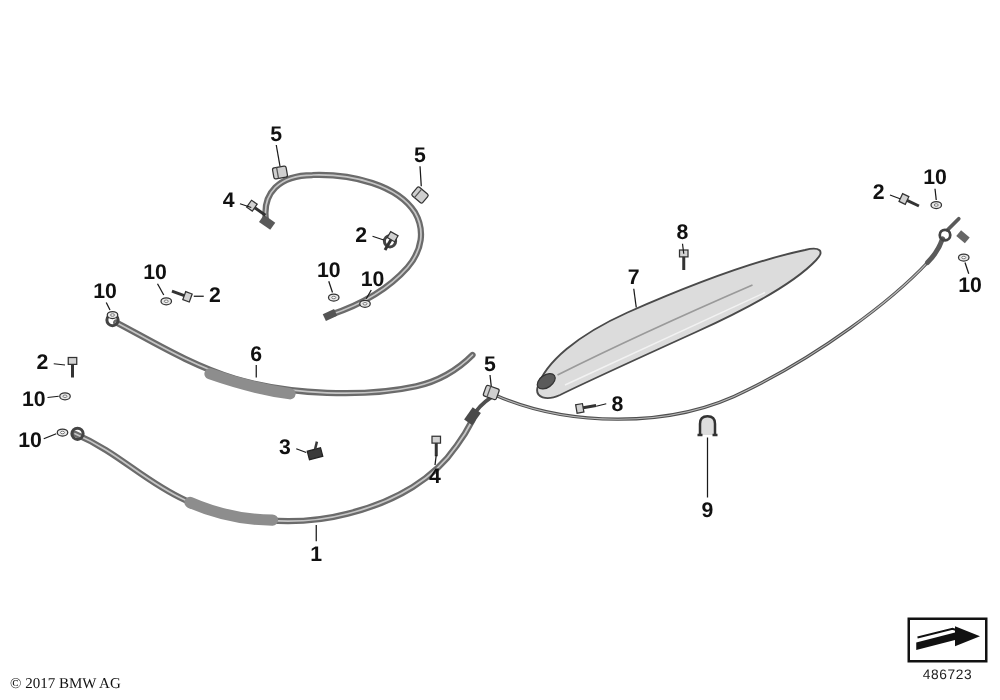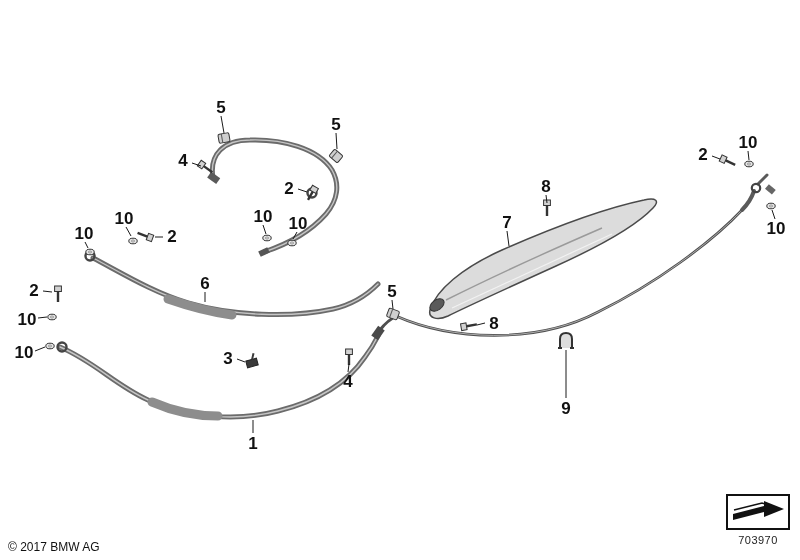--- a/index.html
+++ b/index.html
@@ -3,21 +3,21 @@
 <meta charset="utf-8">
 <style>
   * { margin:0; padding:0; box-sizing:border-box; }
   html,body { width:800px; height:560px; background:#ffffff;
               font-family:"Liberation Sans", sans-serif; }
   .stage { position:relative; width:800px; height:560px; background:#fff; overflow:hidden; }
   .art { position:absolute; left:0; top:0; }
   .callout { position:absolute; transform:translate(-50%,-50%);
              font-weight:bold; font-size:17px; color:#111; line-height:1;
              user-select:none; }
-  .copyright { position:absolute; left:8px; bottom:6px; font-size:12px; color:#111; }
+  .copyright { position:absolute; left:8px; bottom:6px; font-size:12px; color:#111;font-family:Liberation Serif, serif; }
   .logo-box { position:absolute; left:726px; top:494px; width:64px; height:36px;
               border:2px solid #111; background:#fff; }
   .diagram-number { position:absolute; left:722px; top:534px; width:72px;
                     text-align:center; font-size:11px; color:#222; letter-spacing:0.5px; }
 </style>
 </head>
 <body>
 
 <div class="stage">
 
@@ -214,15 +214,15 @@
   <div class="copyright">© 2017 BMW AG</div>
 
   <div class="logo-box">
     <svg width="60" height="32" viewBox="0 0 60 32">
       <polyline points="6,14 34,7 40,9" fill="none" stroke="#111" stroke-width="1.5"></polyline>
       <polygon points="5,18 36,10 36,16 5,24" fill="#111"></polygon>
       <polygon points="36,5 56,13 36,21" fill="#111"></polygon>
     </svg>
   </div>
 
-  <div class="diagram-number">703970</div>
+  <div class="diagram-number">486723</div>
 
 </div>
 
 </body></html>

